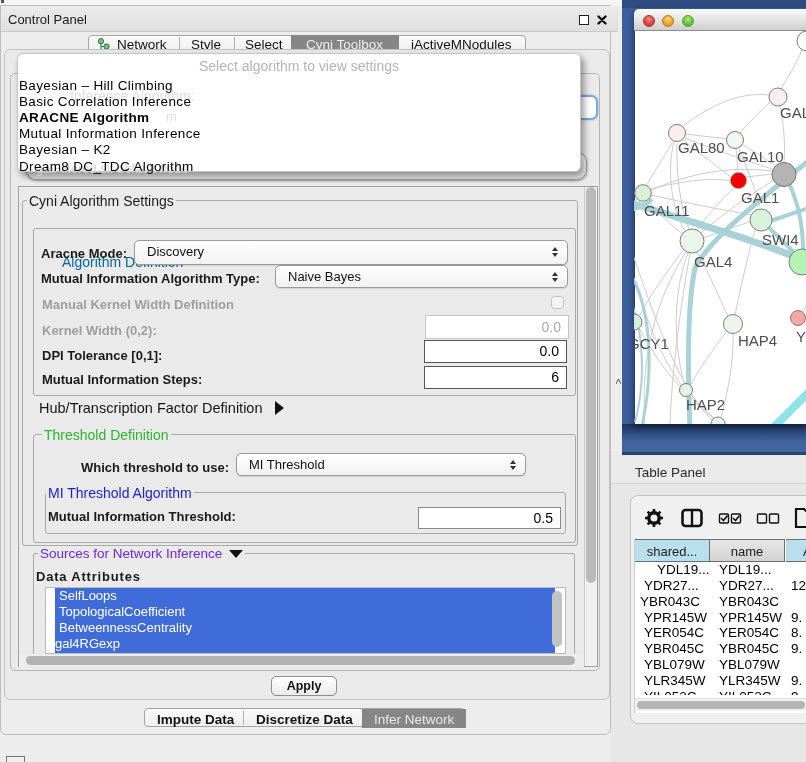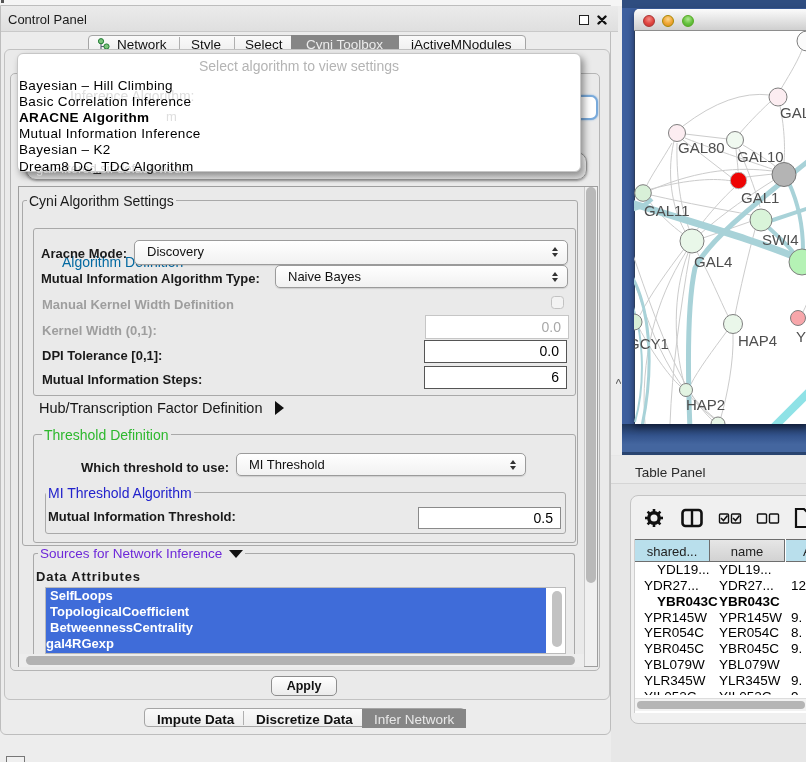--- a/index.html
+++ b/index.html
@@ -156,21 +156,21 @@
 
 <div class="abs" style="left:634px;top:539px;width:172px;height:174px;background:#ffffff;overflow:hidden;border-left:1px solid #cfcfcf;">
   <div class="abs" style="left:0;top:0;width:75px;height:23px;background:#b9dfec;border-top:1px solid #6e6e6e;border-right:1px solid #6e6e6e;border-bottom:1px solid #6e6e6e;text-align:center;font-size:13px;color:#222;line-height:23px;">shared...</div>
   <div class="abs" style="left:75px;top:0;width:75px;height:23px;background:linear-gradient(#e6e6e6,#d2d2d2);border-top:1px solid #6e6e6e;border-right:1px solid #6e6e6e;border-bottom:1px solid #6e6e6e;text-align:center;font-size:13px;color:#222;line-height:23px;">name</div>
   <div class="abs" style="left:151px;top:0;width:21px;height:23px;background:#b9dfec;border-top:1px solid #6e6e6e;border-bottom:1px solid #6e6e6e;font-size:13px;color:#222;line-height:23px;">
       <span style="position:absolute;left:17px;">A</span>
     </div>
   <div class="abs" style="left:0;top:23px;width:172px;height:133px;overflow:hidden;font-size:13.5px;color:#000;">
     <div style="height:15.85px;padding-left:22px;">YDL19...<span style="position:absolute;left:84px;">YDL19...</span><span style="position:absolute;left:156px;margin-left:32px;">13</span></div>
     <div style="height:15.85px;padding-left:9px;">YDR27...<span style="position:absolute;left:84px;">YDR27...</span><span style="position:absolute;left:156px;">12</span></div>
-    <div style="height:15.85px;padding-left:22px;font-weight:bold;">YBR043C<span style="position:absolute;left:84px;">YBR043C</span></div>
+    <div style="height:15.85px;padding-left:5px;">YBR043C<span style="position:absolute;left:84px;">YBR043C</span></div>
     <div style="height:15.85px;padding-left:9px;">YPR145W<span style="position:absolute;left:84px;">YPR145W</span><span style="position:absolute;left:156px;">9.</span></div>
     <div style="height:15.85px;padding-left:9px;">YER054C<span style="position:absolute;left:84px;">YER054C</span><span style="position:absolute;left:156px;">8.</span></div>
     <div style="height:15.85px;padding-left:9px;">YBR045C<span style="position:absolute;left:84px;">YBR045C</span><span style="position:absolute;left:156px;">9.</span></div>
     <div style="height:15.85px;padding-left:9px;">YBL079W<span style="position:absolute;left:84px;">YBL079W</span></div>
     <div style="height:15.85px;padding-left:9px;">YLR345W<span style="position:absolute;left:84px;">YLR345W</span><span style="position:absolute;left:156px;">9.</span></div>
     <div style="height:15.85px;padding-left:9px;">YIL052C<span style="position:absolute;left:84px;">YIL052C</span><span style="position:absolute;left:156px;">9.</span></div>
   </div>
   <div class="abs" style="left:0;top:159px;width:172px;height:13px;background:#f2f2f2;border-top:1px solid #ddd;">
     <div class="abs" style="left:2px;top:2px;width:168px;height:8px;background:#b5b5b5;border-radius:4px;"></div>
   </div>
@@ -232,21 +232,21 @@
 
 <div class="lbl" style="left:41px;top:271px;">Mutual Information Algorithm Type:</div>
 <div class="combo" style="left:275px;top:265px;width:293px;height:23px;">
     <span class="ct">Naive Bayes</span>
     <span class="arr" style="top:6px;"></span>
   </div>
 
 <div class="lbl dis" style="left:42px;top:297px;">Manual Kernel Width Definition</div>
 <div class="abs" style="left:551px;top:296px;width:13px;height:13px;background:#f3f3f3;border:1px solid #c2c2c2;border-radius:3.5px;"></div>
 
-<div class="lbl dis" style="left:42px;top:323px;">Kernel Width (0,1):</div>
+<div class="lbl dis" style="left:42px;top:323px;">Kernel Width (0,2):</div>
 <div class="inp" style="left:425px;top:315px;width:144px;height:24px;border:1px solid #c6c6c6;color:#a8a8a8;line-height:22px;">0.0</div>
 
 <div class="lbl" style="left:42px;top:348px;">DPI Tolerance [0,1]:</div>
 <div class="inp" style="left:424px;top:340px;width:143px;height:23px;border:1.5px solid #555;line-height:20px;">0.0</div>
 
 <div class="lbl" style="left:42px;top:372px;">Mutual Information Steps:</div>
 <div class="inp" style="left:424px;top:366px;width:143px;height:23px;border:1.5px solid #555;line-height:20px;">6</div>
 
 <div class="abs" style="left:39px;top:400px;font-size:14.5px;color:#161616;">Hub/Transcription Factor Definition</div>
 <div class="abs" style="left:275px;top:401px;width:0;height:0;border-top:7px solid transparent;border-bottom:7px solid transparent;border-left:9px solid #111;"></div>
@@ -263,21 +263,21 @@
 <div class="gbox" style="left:45px;top:492px;width:521px;height:42px;"></div>
 <div class="glabel" style="left:46px;top:485px;color:#2222cc;">MI Threshold Algorithm</div>
 <div class="lbl" style="left:48px;top:509px;">Mutual Information Threshold:</div>
 <div class="inp" style="left:418px;top:507px;width:143px;height:22px;border:1px solid #8a8a8a;line-height:20px;">0.5</div>
 
 <div class="gbox" style="left:33px;top:553px;width:542px;height:114px;border-bottom:none;border-radius:3px 3px 0 0;"></div>
 <div class="glabel" style="left:38px;top:546px;color:#6d28d9;font-size:13.5px;">Sources for Network Inference <span style="display:inline-block;width:0;height:0;border-left:7px solid transparent;border-right:7px solid transparent;border-top:8px solid #111;vertical-align:middle;margin-left:3px;"></span></div>
 <div class="lbl" style="left:36px;top:569px;letter-spacing:0.8px;">Data Attributes</div>
 
 <div class="abs" style="left:45px;top:587px;width:521px;height:67px;background:#fff;border:1px solid #bbb;overflow:hidden;">
-  <div style="position:absolute;left:0;top:0;width:500px;height:67px;background:#3f6cd9;color:#fff;font-size:13px;font-weight:bold;">
+  <div style="position:absolute;left:9px;top:0;width:500px;height:67px;background:#3f6cd9;color:#fff;font-size:13px;">
     <div style="height:16px;padding-left:4px;">SelfLoops</div>
     <div style="height:16px;padding-left:4px;">TopologicalCoefficient</div>
     <div style="height:16px;padding-left:4px;">BetweennessCentrality</div>
     <div style="height:16px;padding-left:0;">gal4RGexp</div>
   </div>
   <div style="position:absolute;right:3px;top:3px;width:10px;height:56px;background:#c2c2c2;border-radius:5px;"></div>
 </div>
 
 <div class="abs" style="left:19px;top:654px;width:565px;height:13px;background:#ededed;"></div>
 <div class="abs" style="left:26px;top:656px;width:549px;height:9px;background:#b2b2b2;border-radius:4.5px;"></div>

